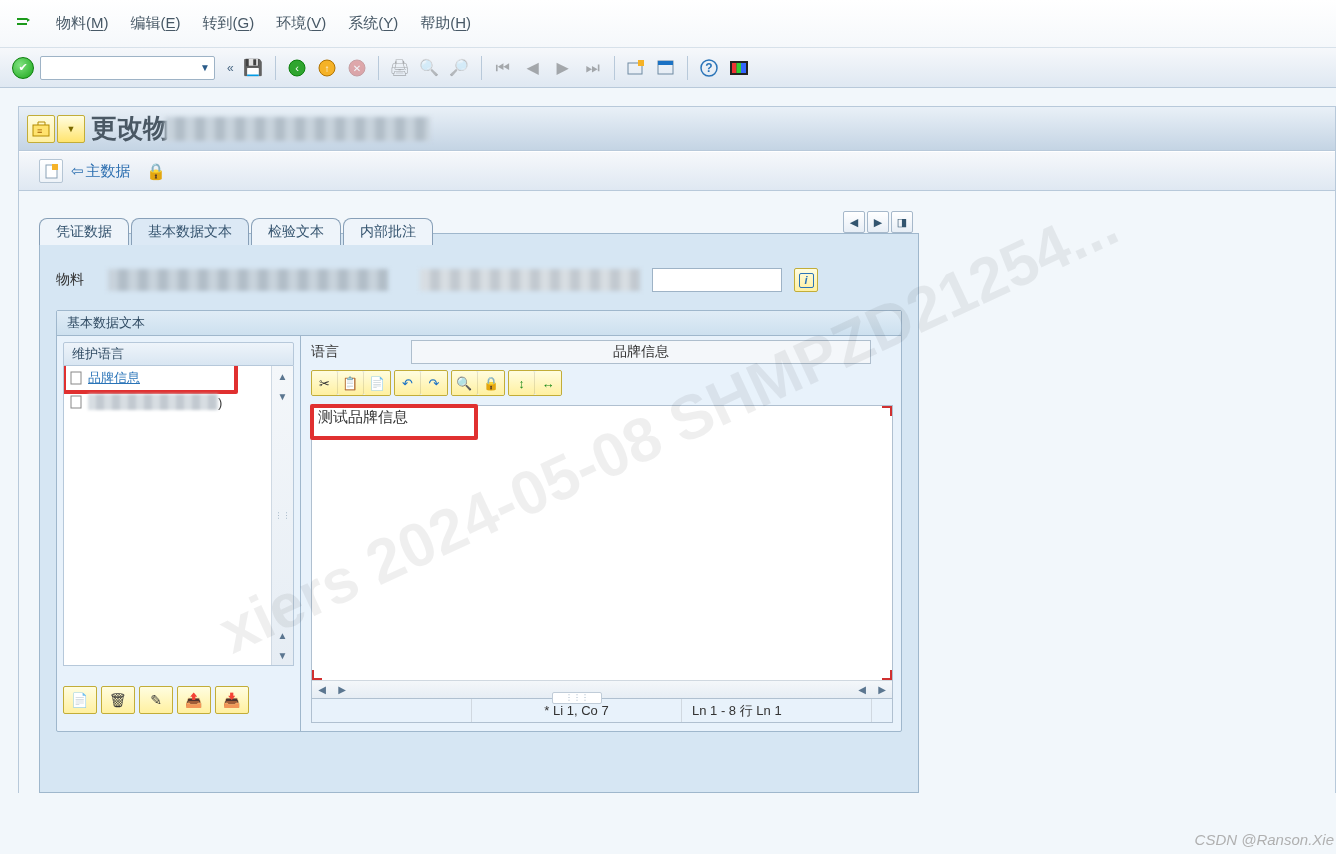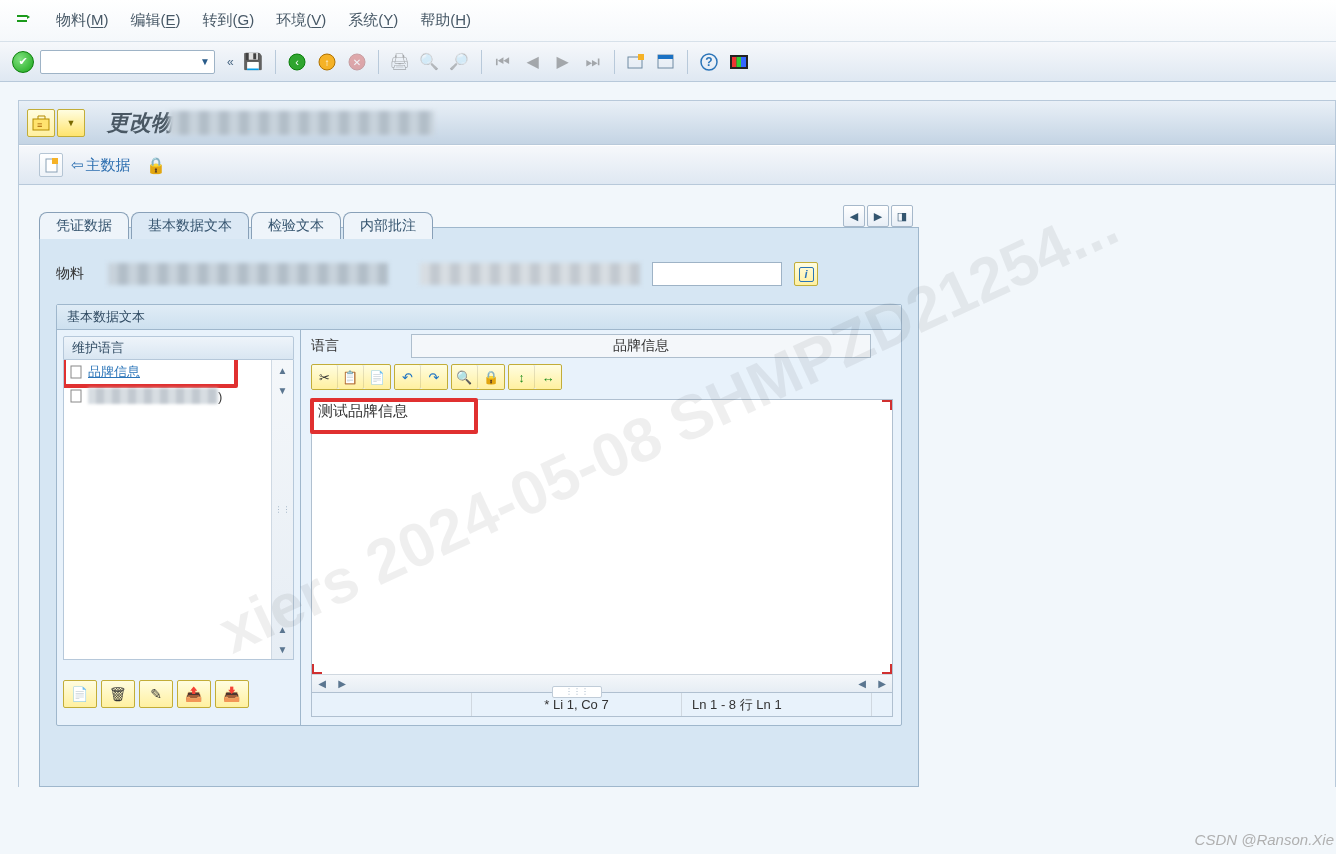--- a/index.html
+++ b/index.html
@@ -22,38 +22,38 @@
     --body-bg:#f2f7fb;
     --text:#333;
     --link:#2a74b8;
   }
   *{box-sizing:border-box;font-family:"Microsoft YaHei",Arial,sans-serif;}
   body{margin:0;background:var(--body-bg);color:var(--text);width:1336px;height:854px;overflow:hidden;position:relative;}
   
   .watermark{position:absolute;inset:0;pointer-events:none;z-index:5;opacity:.06;font-size:62px;font-weight:700;color:#000;transform:rotate(-25deg);white-space:nowrap;display:flex;align-items:center;justify-content:center;}
   .csdn-wm{position:absolute;right:2px;bottom:6px;color:#b0b0b0;font-size:15px;font-style:italic;z-index:6;}
   
-  .menubar{background:linear-gradient(#fff,#f5f8fb);border-bottom:1px solid #d7e1ea;height:42px;display:flex;align-items:center;padding:0 14px;gap:22px;font-size:15px;}
+  .menubar{background:linear-gradient(#fff,#f5f8fb);border-bottom:1px solid #d7e1ea;height:48px;display:flex;align-items:center;padding:0 14px;gap:22px;font-size:15px;}
   .menu-item{cursor:default;color:#475866;}
   .menu-item u{text-underline-offset:2px;}
   .sys-icon{width:20px;height:20px;display:inline-flex;align-items:center;justify-content:center;}
   
   .toolbar{background:linear-gradient(var(--tool-row-top),var(--tool-row-bot));height:40px;border-bottom:1px solid var(--divider);display:flex;align-items:center;padding:0 12px;gap:6px;}
   .green-ok{width:22px;height:22px;border-radius:50%;background:radial-gradient(circle at 35% 35%,#7fe27f,#1aa51a);border:1px solid #0b7f0b;position:relative;}
   .green-ok::after{content:"✔";position:absolute;inset:0;display:flex;align-items:center;justify-content:center;font-size:11px;color:#fff;}
   .combo{width:175px;height:24px;border:1px solid #9eb3c6;background:#fff;display:flex;align-items:center;justify-content:flex-end;padding-right:4px;border-radius:2px;}
   .combo .chev{font-size:10px;color:#2a5c8a;}
   .tb-sep{width:1px;height:24px;background:var(--divider);margin:0 3px;}
   .tb-icon{width:24px;height:22px;display:flex;align-items:center;justify-content:center;border:1px solid transparent;border-radius:2px;font-size:16px;}
   .tb-dim{opacity:.38;}
   .chev-back{font-size:12px;color:#4a6884;margin:0 2px 0 6px;}
   
   .titlebar{display:flex;align-items:center;height:44px;border-bottom:1px solid var(--divider);padding:0 8px 0 20px;background:linear-gradient(var(--title-bg-top),var(--title-bg-bot));}
   .title-btn{width:28px;height:28px;border:1px solid var(--btn-border);background:linear-gradient(#fffde0,#fff0a0);border-radius:2px;margin-right:2px;display:flex;align-items:center;justify-content:center;font-size:14px;}
-  .title-text{font-size:22px;font-style:italic;font-weight:600;color:var(--title-text);margin-left:20px;}
+  .title-text{font-size:26px;font-weight:600;color:var(--title-text);margin-left:4px;}
   .title-blur{display:inline-block;width:265px;height:24px;background:repeating-linear-gradient(90deg,#c7d2db 0 10px,#b2bec8 10px 20px);margin-left:-4px;filter:blur(2px);}
   
   .apptb{height:40px;background:linear-gradient(var(--tool-row-top),var(--tool-row-bot));border-top:1px solid #fff;border-bottom:1px solid var(--divider);display:flex;align-items:center;padding:0 8px 0 20px;gap:8px;}
   .apptb .sb{width:24px;height:24px;display:flex;align-items:center;justify-content:center;border:1px solid #b5c5d4;border-radius:2px;background:linear-gradient(#fff,#eef3f8);}
   .apptb .arrow-lbl{color:#2d6fb0;font-size:15px;display:flex;align-items:center;gap:2px;}
   .lock{margin-left:8px;color:#d4a017;font-size:16px;}
   
   .content{padding:10px 0 0 20px;}
   .tabstrip{display:flex;align-items:flex-end;height:32px;gap:2px;}
   .tab{border:1px solid var(--tab-border);border-bottom:none;border-radius:8px 8px 0 0;padding:4px 16px;font-size:14px;background:var(--tab-bg);color:#34536e;position:relative;top:12px;}

